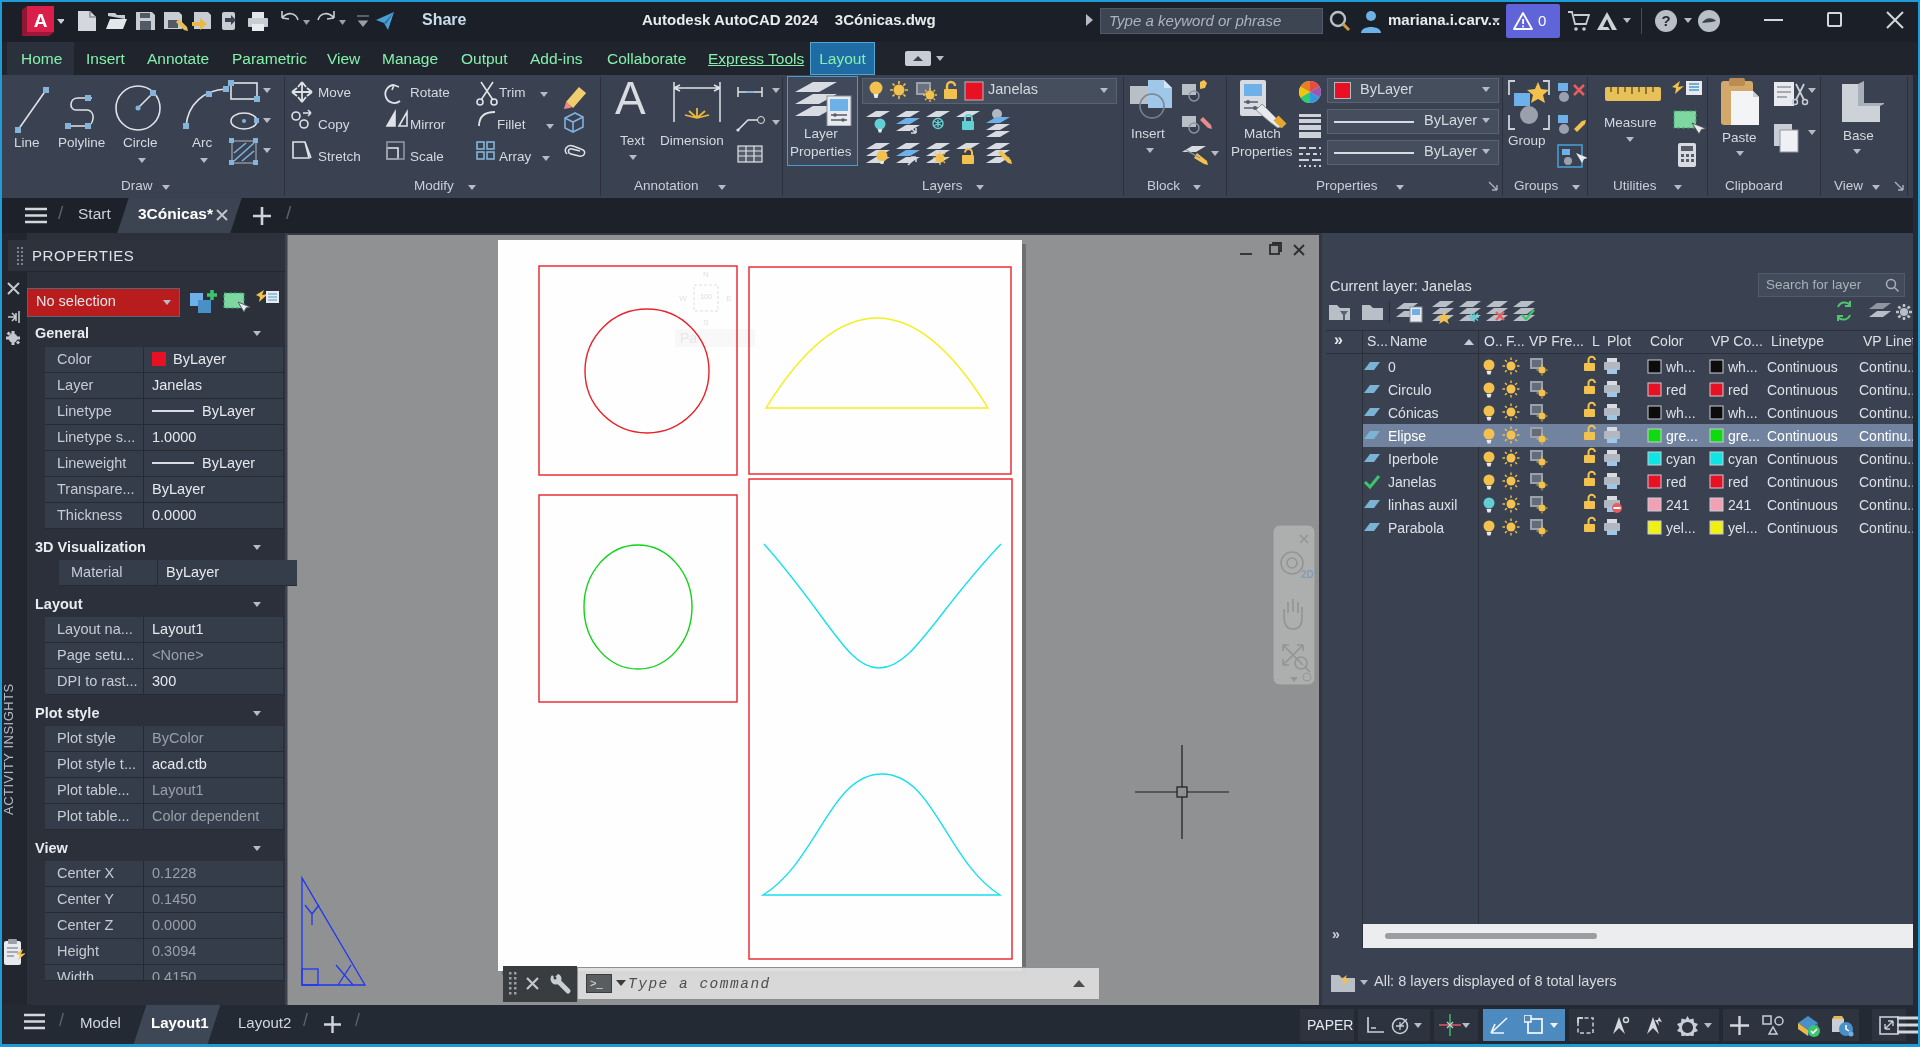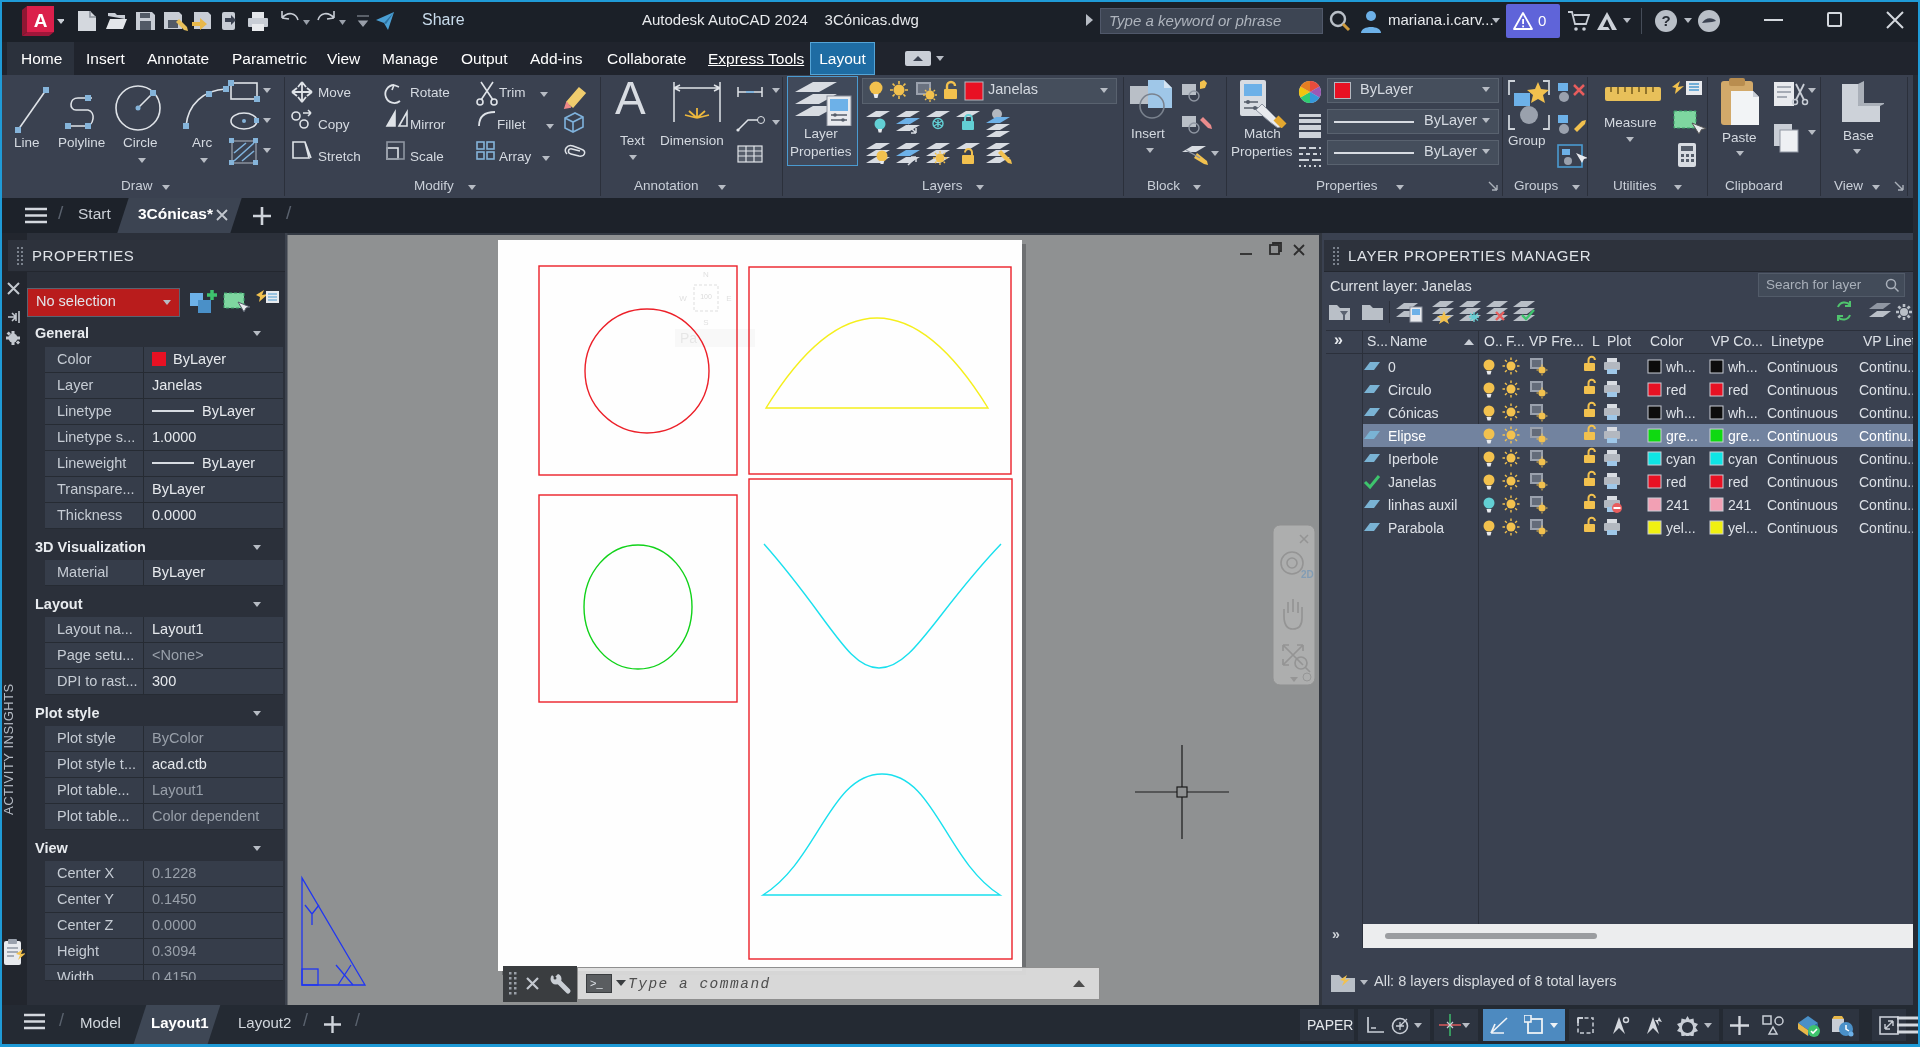--- a/index.html
+++ b/index.html
@@ -1,26 +1,26 @@
 <!DOCTYPE html>
 <html><head><meta charset="utf-8">
 <style>
 *{margin:0;padding:0;box-sizing:border-box;}
 html,body{width:1920px;height:1047px;overflow:hidden;background:#0c0e12;}
 body,div,span,text{font-family:"Liberation Sans",sans-serif;}
 #root{position:relative;width:1920px;height:1047px;background:#20242d;}
 .abs{position:absolute;}
 
 #titlebar{position:absolute;left:0;top:0;width:1920px;height:42px;background:#1b2028;}
-.ttxt{position:absolute;top:11px;color:#e8eaed;font-size:16px;white-space:nowrap;}
+.ttxt{position:absolute;top:11px;color:#e8eaed;font-size:16px;white-space:nowrap;font-weight:bold;}
 #searchbox{position:absolute;left:1100px;top:8px;width:223px;height:26px;background:#3d4553;border:1px solid #50586a;color:#aeb4bd;font-style:italic;font-size:15px;line-height:24px;padding-left:8px;}
 .caret{display:inline-block;width:0;height:0;border-left:4px solid transparent;border-right:4px solid transparent;border-top:5px solid #b7bcc4;vertical-align:middle;}
 
 #menutabs{position:absolute;left:0;top:42px;width:1920px;height:33px;background:#20242d;}
-.mtab{position:absolute;top:0;height:33px;line-height:33px;color:#ffffff;font-size:15.5px;white-space:nowrap;}
+.mtab{position:absolute;top:0;height:33px;line-height:33px;color:#86efac;font-size:15.5px;white-space:nowrap;}
 
 #ribbon{position:absolute;left:0;top:75px;width:1920px;height:123px;background:#3a4150;}
 .rsep{position:absolute;top:2px;width:1px;height:119px;background:#2b303b;}
 .rlabel{position:absolute;top:102px;height:18px;line-height:18px;font-size:13.5px;color:#c9cfd8;white-space:nowrap;}
 .rtxt{position:absolute;font-size:13.5px;color:#d5dae1;white-space:nowrap;}
 .dd{position:absolute;background:#454e5c;border:1px solid #59626f;}
 
 #doctabs{position:absolute;left:0;top:198px;width:1920px;height:35px;background:#1d222a;}
 
 #main{position:absolute;left:0;top:233px;width:1920px;height:772px;background:#8f9192;}
@@ -763,21 +763,21 @@
         </div>
       <div class="prow" style="top:270px;">
           <span class="plab">Thickness</span>
           <span class="pval">0.0000</span>
         </div>
 
       <div class="abs" style="left:35px;top:301px;width:248px;height:26px;">
           <span class="phead" style="left:0;top:0;">3D Visualization</span>
           <span class="caret abs" style="right:22px;top:11px;"></span>
         </div>
-      <div class="prow" style="top:327px;">
+      <div class="prow" style="top:327px;margin-left:14px;">
           <span class="plab">Material</span>
           <span class="pval">ByLayer</span>
         </div>
 
       <div class="abs" style="left:35px;top:358px;width:248px;height:26px;">
           <span class="phead" style="left:0;top:0;">Layout</span>
           <span class="caret abs" style="right:22px;top:11px;"></span>
         </div>
       <div class="prow" style="top:384px;">
           <span class="plab">Layout na...</span>
@@ -832,37 +832,20 @@
       <div class="prow" style="top:706px;">
           <span class="plab">Height</span>
           <span class="pval gray">0.3094</span>
         </div>
       <div class="prow" style="top:732px;height:16px;overflow:hidden;">
           <span class="plab">Width</span>
           <span class="pval gray">0.4150</span>
         </div>
     </div>
     <div id="layerpanel">
-      <div class="abs" style="left:2px;top:7px;width:596px;height:32px;background:#2d323c;border-bottom:1px solid #23272f;">
-        <span class="abs" style="left:24px;top:7px;color:#dfe3e8;font-size:15px;letter-spacing:0.6px;">LAYER PROPERTIES MANAGER</span>
-        <svg class="abs" style="left:9px;top:7px" width="7" height="18" viewBox="0 0 7 18">
-            <g fill="#7b828d">
-              <rect y="0" width="2" height="2"></rect>
-              <rect y="4" width="2" height="2"></rect>
-              <rect y="8" width="2" height="2"></rect>
-              <rect y="12" width="2" height="2"></rect>
-              <rect y="16" width="2" height="2"></rect>
-              <rect x="4" y="0" width="2" height="2"></rect>
-              <rect x="4" y="4" width="2" height="2"></rect>
-              <rect x="4" y="8" width="2" height="2"></rect>
-              <rect x="4" y="12" width="2" height="2"></rect>
-              <rect x="4" y="16" width="2" height="2"></rect>
-            </g>
-          </svg>
-      </div>
       <span class="abs" style="left:8px;top:45px;color:#dce0e5;font-size:14.5px;">Current layer: Janelas</span>
       <div class="abs" style="left:436px;top:40px;width:147px;height:24px;background:#424b59;border:1px solid #525b69;">
         <span class="abs" style="left:7px;top:3px;color:#a9b0ba;font-size:13.5px;">Search for layer</span>
         <svg class="abs" style="right:4px;top:4px" width="15" height="15" viewBox="0 0 15 15">
             <circle cx="6" cy="6" r="4.5" fill="none" stroke="#a9b0ba" stroke-width="1.5"></circle>
             <path d="M9.5 9.5 l4 4" stroke="#a9b0ba" stroke-width="1.5"></path>
           </svg>
       </div>
 
       <svg class="abs" style="left:6px;top:66px" width="586px" height="26" viewBox="0 0 586 26">

